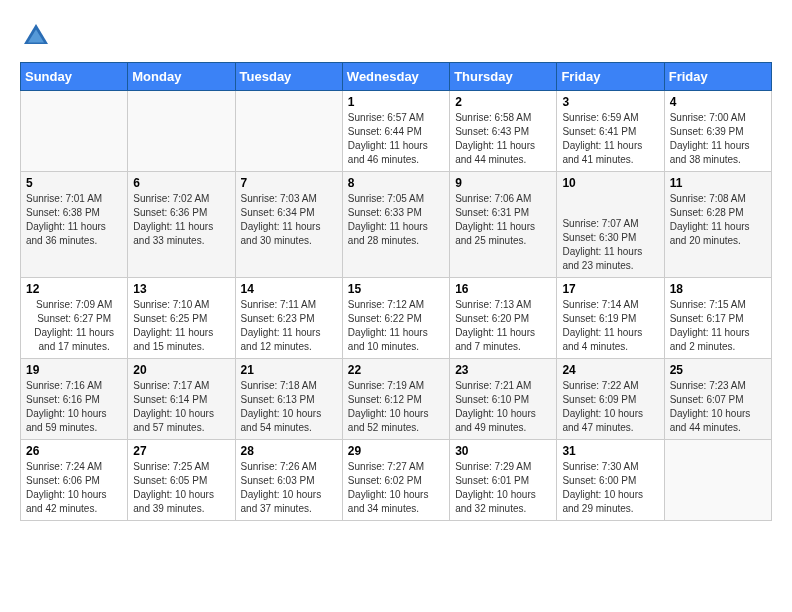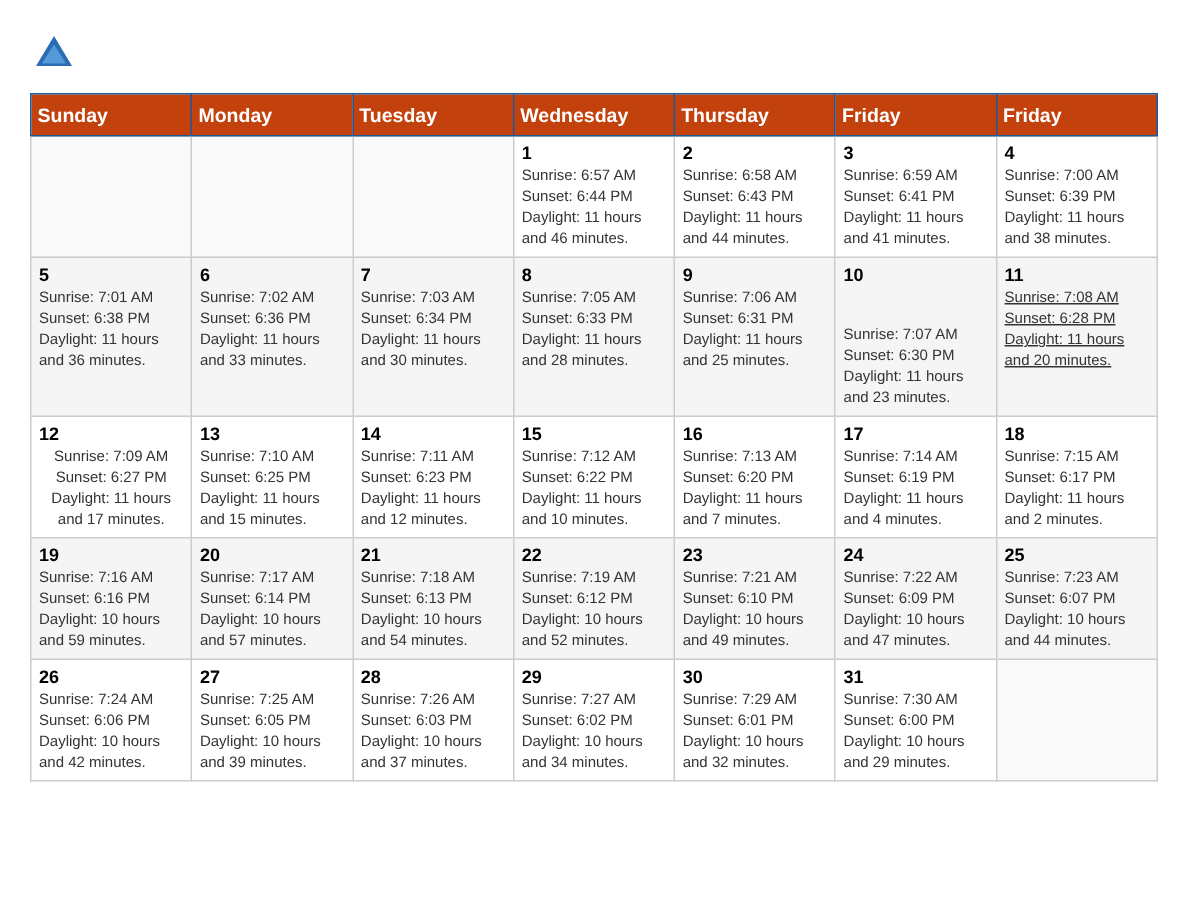--- a/index.html
+++ b/index.html
@@ -51,21 +51,21 @@
     .location {
       font-size: 15px;
       color: #444;
     }
     table {
       width: 100%;
       border-collapse: collapse;
       font-size: 11px;
     }
     thead tr th {
-      background-color: #c2410c;
+      background-color: #3b82f6;
       color: white;
       padding: 6px 4px;
       text-align: left;
       font-size: 13px;
       font-weight: bold;
       border: 1px solid #1a5a9a;
     }
     tbody tr td {
       vertical-align: top;
       padding: 4px 5px;
@@ -185,21 +185,21 @@
 Daylight: 11 hours and 25 minutes.</div>
         </td>
         <td>
           <div class="day-number">10</div>
           <div class="day-info" style="white-space: pre-line; margin-top: 27px;">Sunrise: 7:07 AM
 Sunset: 6:30 PM
 Daylight: 11 hours and 23 minutes.</div>
         </td>
         <td>
           <div class="day-number">11</div>
-          <div class="day-info" style="white-space: pre-line; text-decoration: underline;">Sunrise: 7:08 AM
+          <div class="day-info" style="white-space: pre-line;">Sunrise: 7:08 AM
 Sunset: 6:28 PM
 Daylight: 11 hours and 20 minutes.</div>
         </td>
       </tr>
       <tr>
         <td>
           <div class="day-number">12</div>
           <div class="day-info" style="white-space: pre-line; text-align: center;">Sunrise: 7:09 AM
 Sunset: 6:27 PM
 Daylight: 11 hours and 17 minutes.</div>

